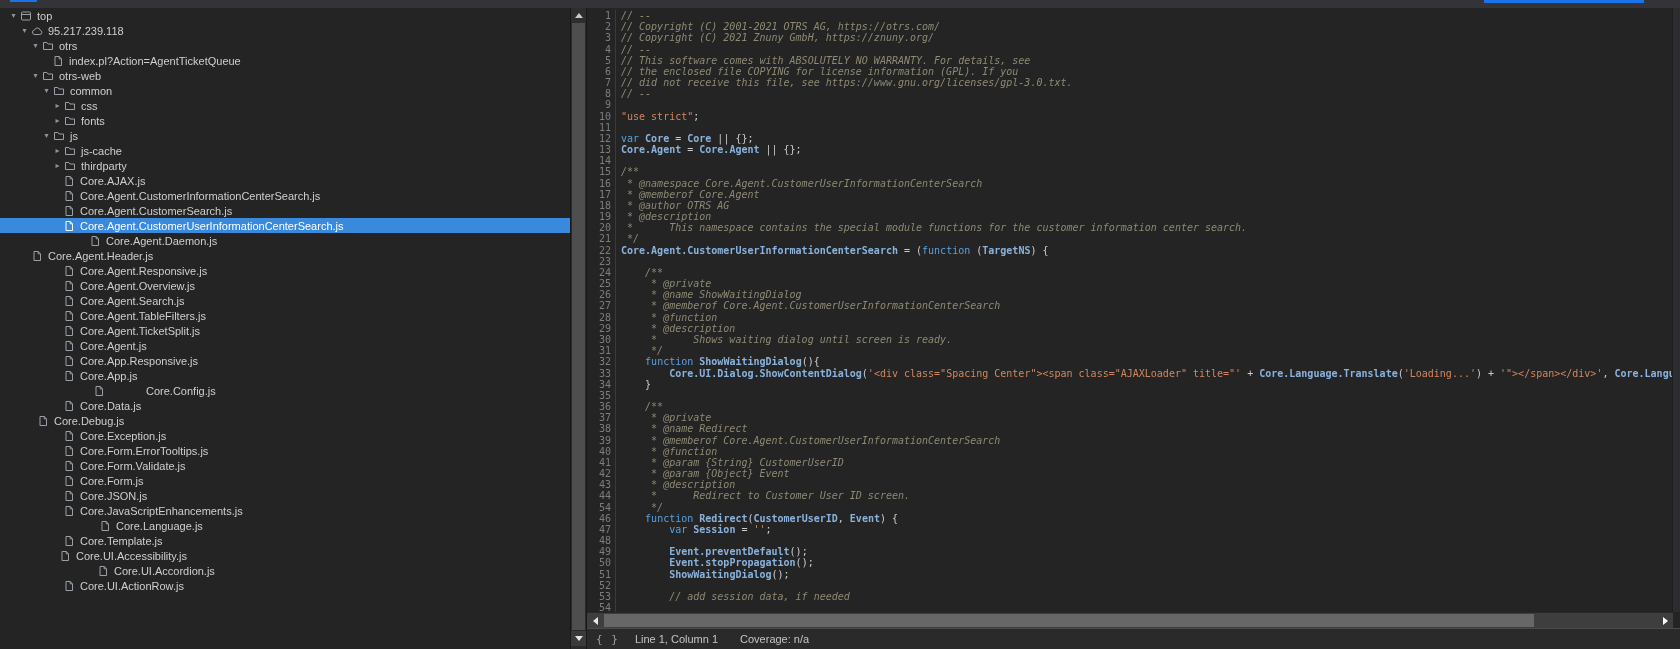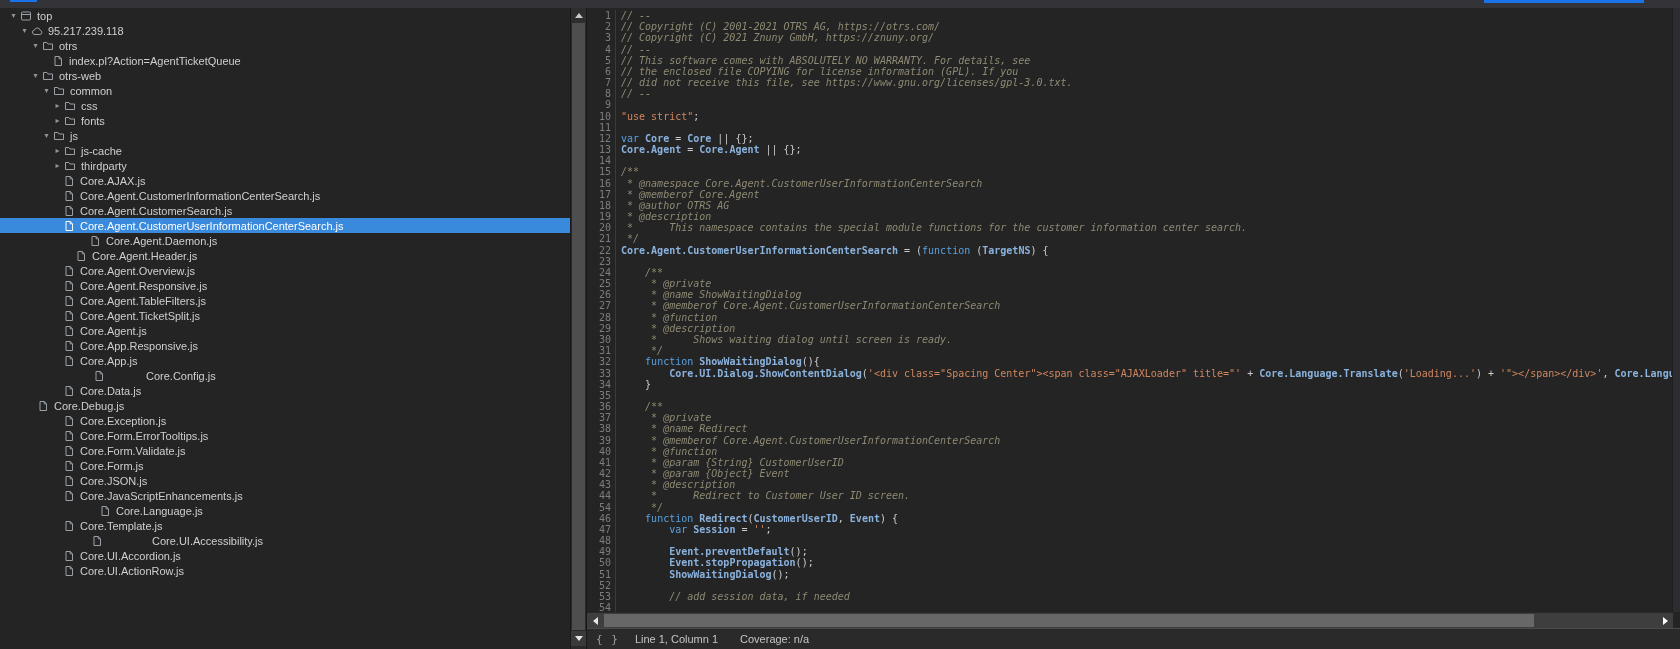--- a/index.html
+++ b/index.html
@@ -212,46 +212,55 @@
       </div>
       <div class="tree-row" style="padding-left: 62px; margin-left: 26px;">
         <span class="ticon">
           <svg width="12" height="12" viewBox="0 0 12 12">
             <path d="M3 1.5 h4.2 L9.5 3.8 V10.5 H3 Z"></path>
             <path d="M7.2 1.5 v2.3 h2.3"></path>
           </svg>
         </span>
         <span>Core.Agent.Daemon.js</span>
       </div>
-      <div class="tree-row" style="padding-left: 30px; margin-left: 44px;">
+      <div class="tree-row" style="padding-left: 30px;">
         <span class="ticon">
           <svg width="12" height="12" viewBox="0 0 12 12">
             <path d="M3 1.5 h4.2 L9.5 3.8 V10.5 H3 Z"></path>
             <path d="M7.2 1.5 v2.3 h2.3"></path>
           </svg>
         </span>
         <span>Core.Agent.Header.js</span>
       </div>
       <div class="tree-row" style="padding-left: 62px;">
         <span class="ticon">
           <svg width="12" height="12" viewBox="0 0 12 12">
             <path d="M3 1.5 h4.2 L9.5 3.8 V10.5 H3 Z"></path>
             <path d="M7.2 1.5 v2.3 h2.3"></path>
           </svg>
         </span>
+        <span>Core.Agent.Responsive.js</span>
+      </div>
+      <div class="tree-row" style="padding-left: 62px;">
+        <span class="ticon">
+          <svg width="12" height="12" viewBox="0 0 12 12">
+            <path d="M3 1.5 h4.2 L9.5 3.8 V10.5 H3 Z"></path>
+            <path d="M7.2 1.5 v2.3 h2.3"></path>
+          </svg>
+        </span>
         <span>Core.Agent.Overview.js</span>
       </div>
       <div class="tree-row" style="padding-left: 62px;">
         <span class="ticon">
           <svg width="12" height="12" viewBox="0 0 12 12">
             <path d="M3 1.5 h4.2 L9.5 3.8 V10.5 H3 Z"></path>
             <path d="M7.2 1.5 v2.3 h2.3"></path>
           </svg>
         </span>
-        <span>Core.Agent.Responsive.js</span>
+        <span>Core.Agent.Search.js</span>
       </div>
       <div class="tree-row" style="padding-left: 62px;">
         <span class="ticon">
           <svg width="12" height="12" viewBox="0 0 12 12">
             <path d="M3 1.5 h4.2 L9.5 3.8 V10.5 H3 Z"></path>
             <path d="M7.2 1.5 v2.3 h2.3"></path>
           </svg>
         </span>
         <span>Core.Agent.TableFilters.js</span>
       </div>
@@ -383,30 +392,30 @@
       </div>
       <div class="tree-row" style="padding-left: 62px;">
         <span class="ticon">
           <svg width="12" height="12" viewBox="0 0 12 12">
             <path d="M3 1.5 h4.2 L9.5 3.8 V10.5 H3 Z"></path>
             <path d="M7.2 1.5 v2.3 h2.3"></path>
           </svg>
         </span>
         <span>Core.Template.js</span>
       </div>
-      <div class="tree-row" style="padding-left: 90px; gap: 44px;">
+      <div class="tree-row" style="padding-left: 58px;">
         <span class="ticon">
           <svg width="12" height="12" viewBox="0 0 12 12">
             <path d="M3 1.5 h4.2 L9.5 3.8 V10.5 H3 Z"></path>
             <path d="M7.2 1.5 v2.3 h2.3"></path>
           </svg>
         </span>
         <span>Core.UI.Accessibility.js</span>
       </div>
-      <div class="tree-row" style="padding-left: 62px;">
+      <div class="tree-row" style="padding-left: 96px;">
         <span class="ticon">
           <svg width="12" height="12" viewBox="0 0 12 12">
             <path d="M3 1.5 h4.2 L9.5 3.8 V10.5 H3 Z"></path>
             <path d="M7.2 1.5 v2.3 h2.3"></path>
           </svg>
         </span>
         <span>Core.UI.Accordion.js</span>
       </div>
       <div class="tree-row" style="padding-left: 62px;">
         <span class="ticon">

